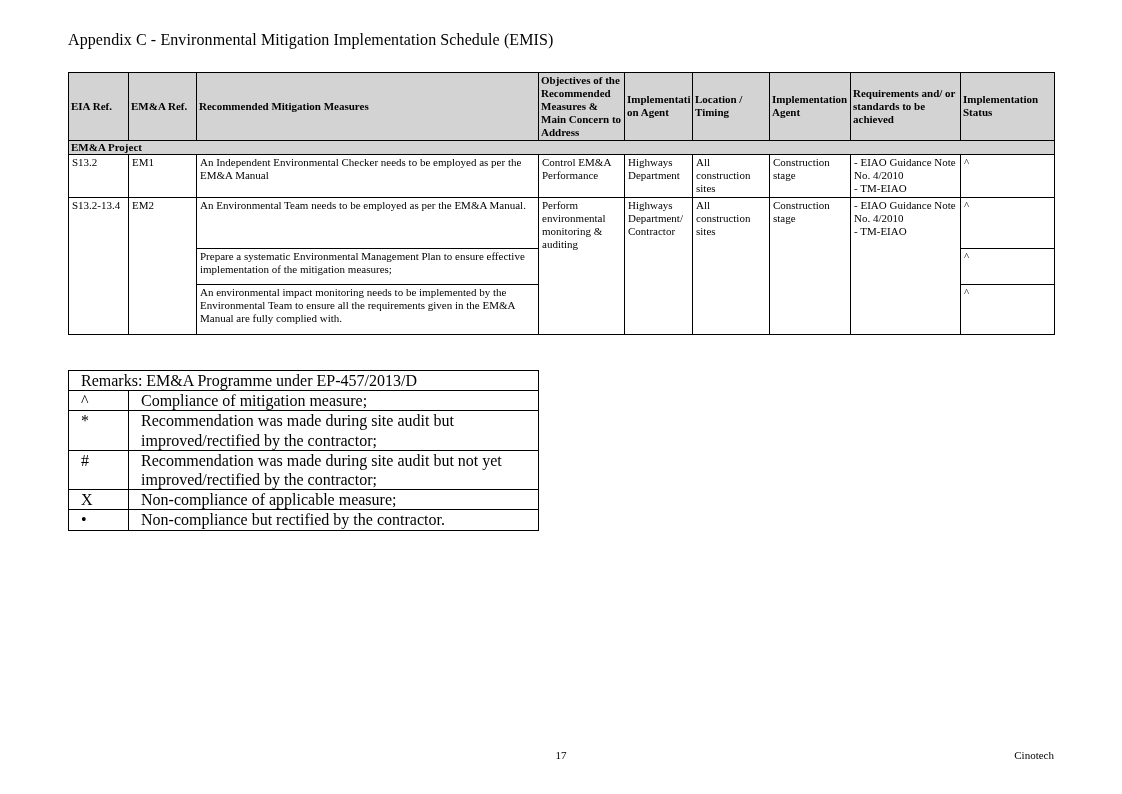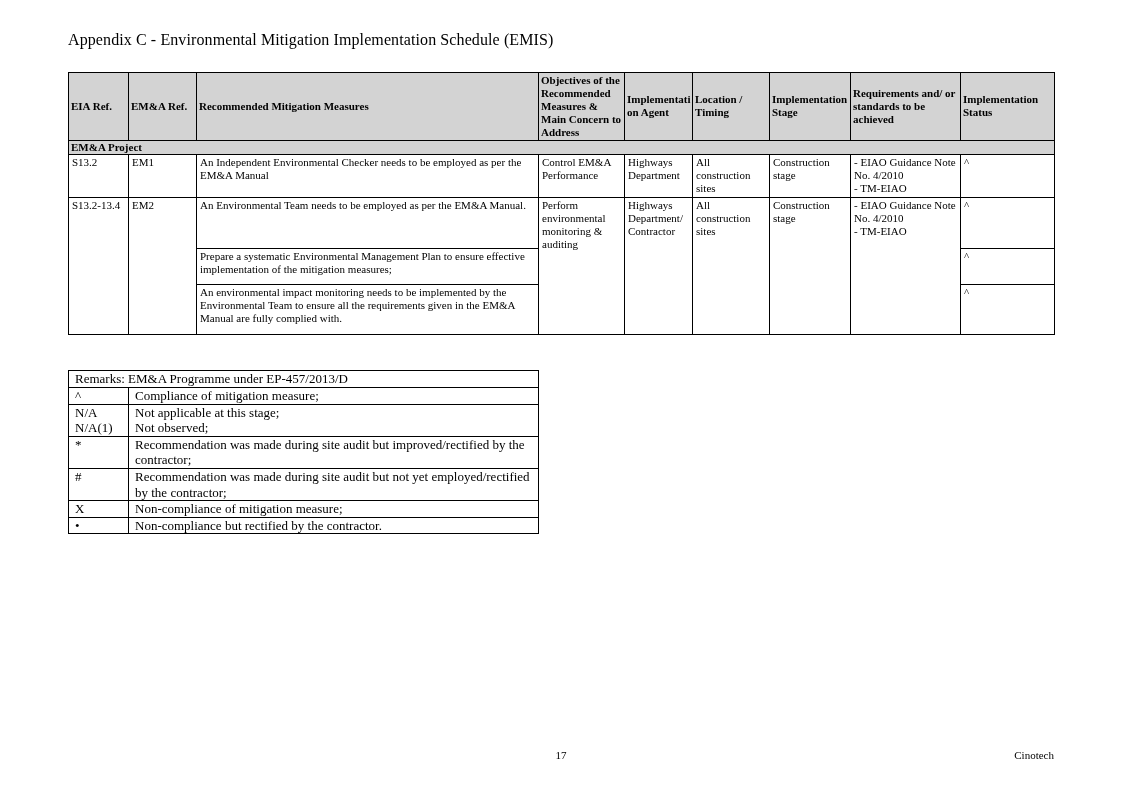--- a/index.html
+++ b/index.html
@@ -42,22 +42,22 @@
   tr.h-em1 { height:43px; }
   tr.h-em2a { height:51px;margin-left:48px; }
   tr.h-em2b { height:36px; }
   tr.h-em2c { height:50px; }
 
   .remarks-table {
     position:absolute; left:68px; top:370px; width:470px;
   }
   .remarks-table td {
     border:1px solid var(--border,#000);
-    font-size:13px; line-height:1.2;
-    vertical-align:top; padding:0 6px; overflow:hidden;
+    font-size:16px; line-height:1.2;
+    vertical-align:top; padding:0 12px; overflow:hidden;
     white-space:pre-line;
   }
   tr.r0{height:13px} tr.r1{height:17px} tr.r2{height:32px}
   tr.r3{height:28px} tr.r4{height:25px} tr.r5{height:16px} tr.r6{height:16px}
 
   .footer {
     position:absolute; left:68px; top:749px; width:986px; height:16px;
     font-size:11px;
   }
   .footer .f-left  { position:absolute; left:17px; top:0;margin-top:48px; }
@@ -85,21 +85,21 @@
     </colgroup>
     <thead>
       <tr class="h-header">
         <th>EIA Ref.</th>
         <th>EM&amp;A Ref.</th>
         <th>Recommended Mitigation Measures</th>
         <th>Objectives of the Recommended Measures &amp; Main Concern to Address</th>
         <th>Implementati
 on Agent</th>
         <th>Location / Timing</th>
-        <th>Implementation Stage</th>
+        <th>Implementation Agent</th>
         <th>Requirements and/ or standards to be achieved</th>
         <th>Implementation Status</th>
       </tr>
     </thead>
     <tbody>
       <tr class="h-section section-row">
         <td colspan="9">EM&amp;A Project</td>
       </tr>
       <tr class="h-em1">
         <td class="center">S13.2</td>
@@ -142,37 +142,31 @@
         <col style="width:410px">
       </colgroup>
     <tbody>
       <tr class="r0">
         <td colspan="2">Remarks: EM&amp;A Programme under EP-457/2013/D</td>
       </tr>
       <tr class="r1">
         <td>^</td>
         <td>Compliance of mitigation measure;</td>
       </tr>
-      <tr class="r2">
-        <td>N/A
-N/A(1)</td>
-        <td>Not applicable at this stage;
-Not observed;</td>
-      </tr>
       <tr class="r3">
         <td>*</td>
         <td>Recommendation was made during site audit but improved/rectified by the contractor;</td>
       </tr>
       <tr class="r4">
         <td>#</td>
-        <td>Recommendation was made during site audit but not yet employed/rectified by the contractor;</td>
+        <td>Recommendation was made during site audit but not yet improved/rectified by the contractor;</td>
       </tr>
       <tr class="r5">
         <td>X</td>
-        <td>Non-compliance of mitigation measure;</td>
+        <td>Non-compliance of applicable measure;</td>
       </tr>
       <tr class="r6">
         <td>•</td>
         <td>Non-compliance but rectified by the contractor.</td>
       </tr>
     </tbody>
   </table>
 
   <div class="footer">
     <span class="f-left">MA20024 - KTE</span>

